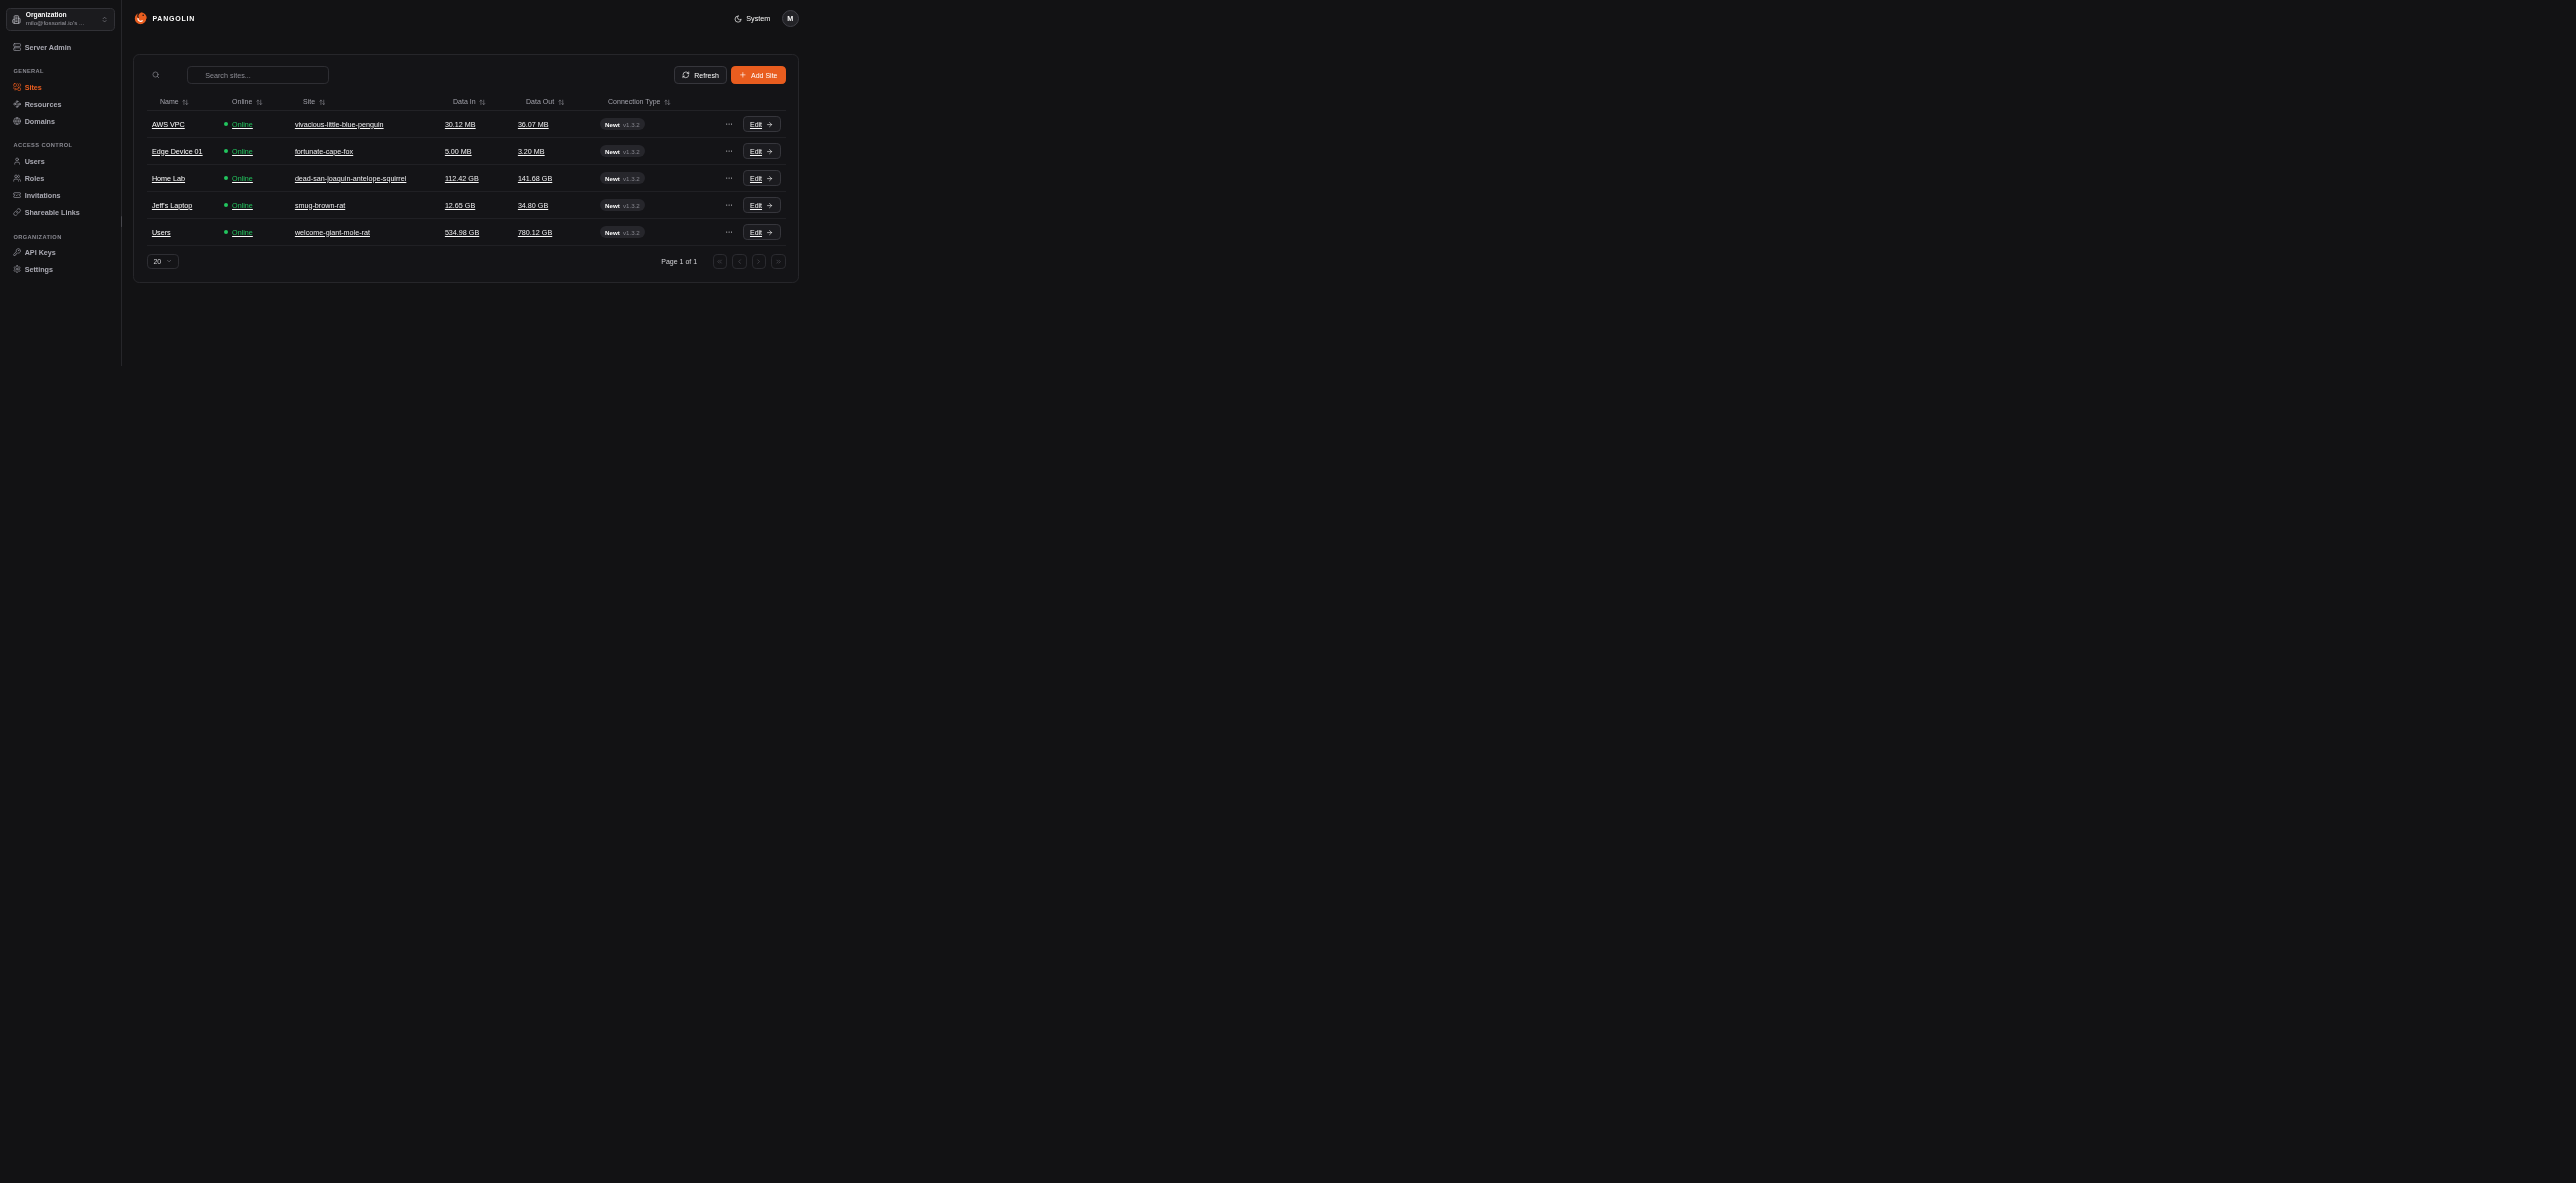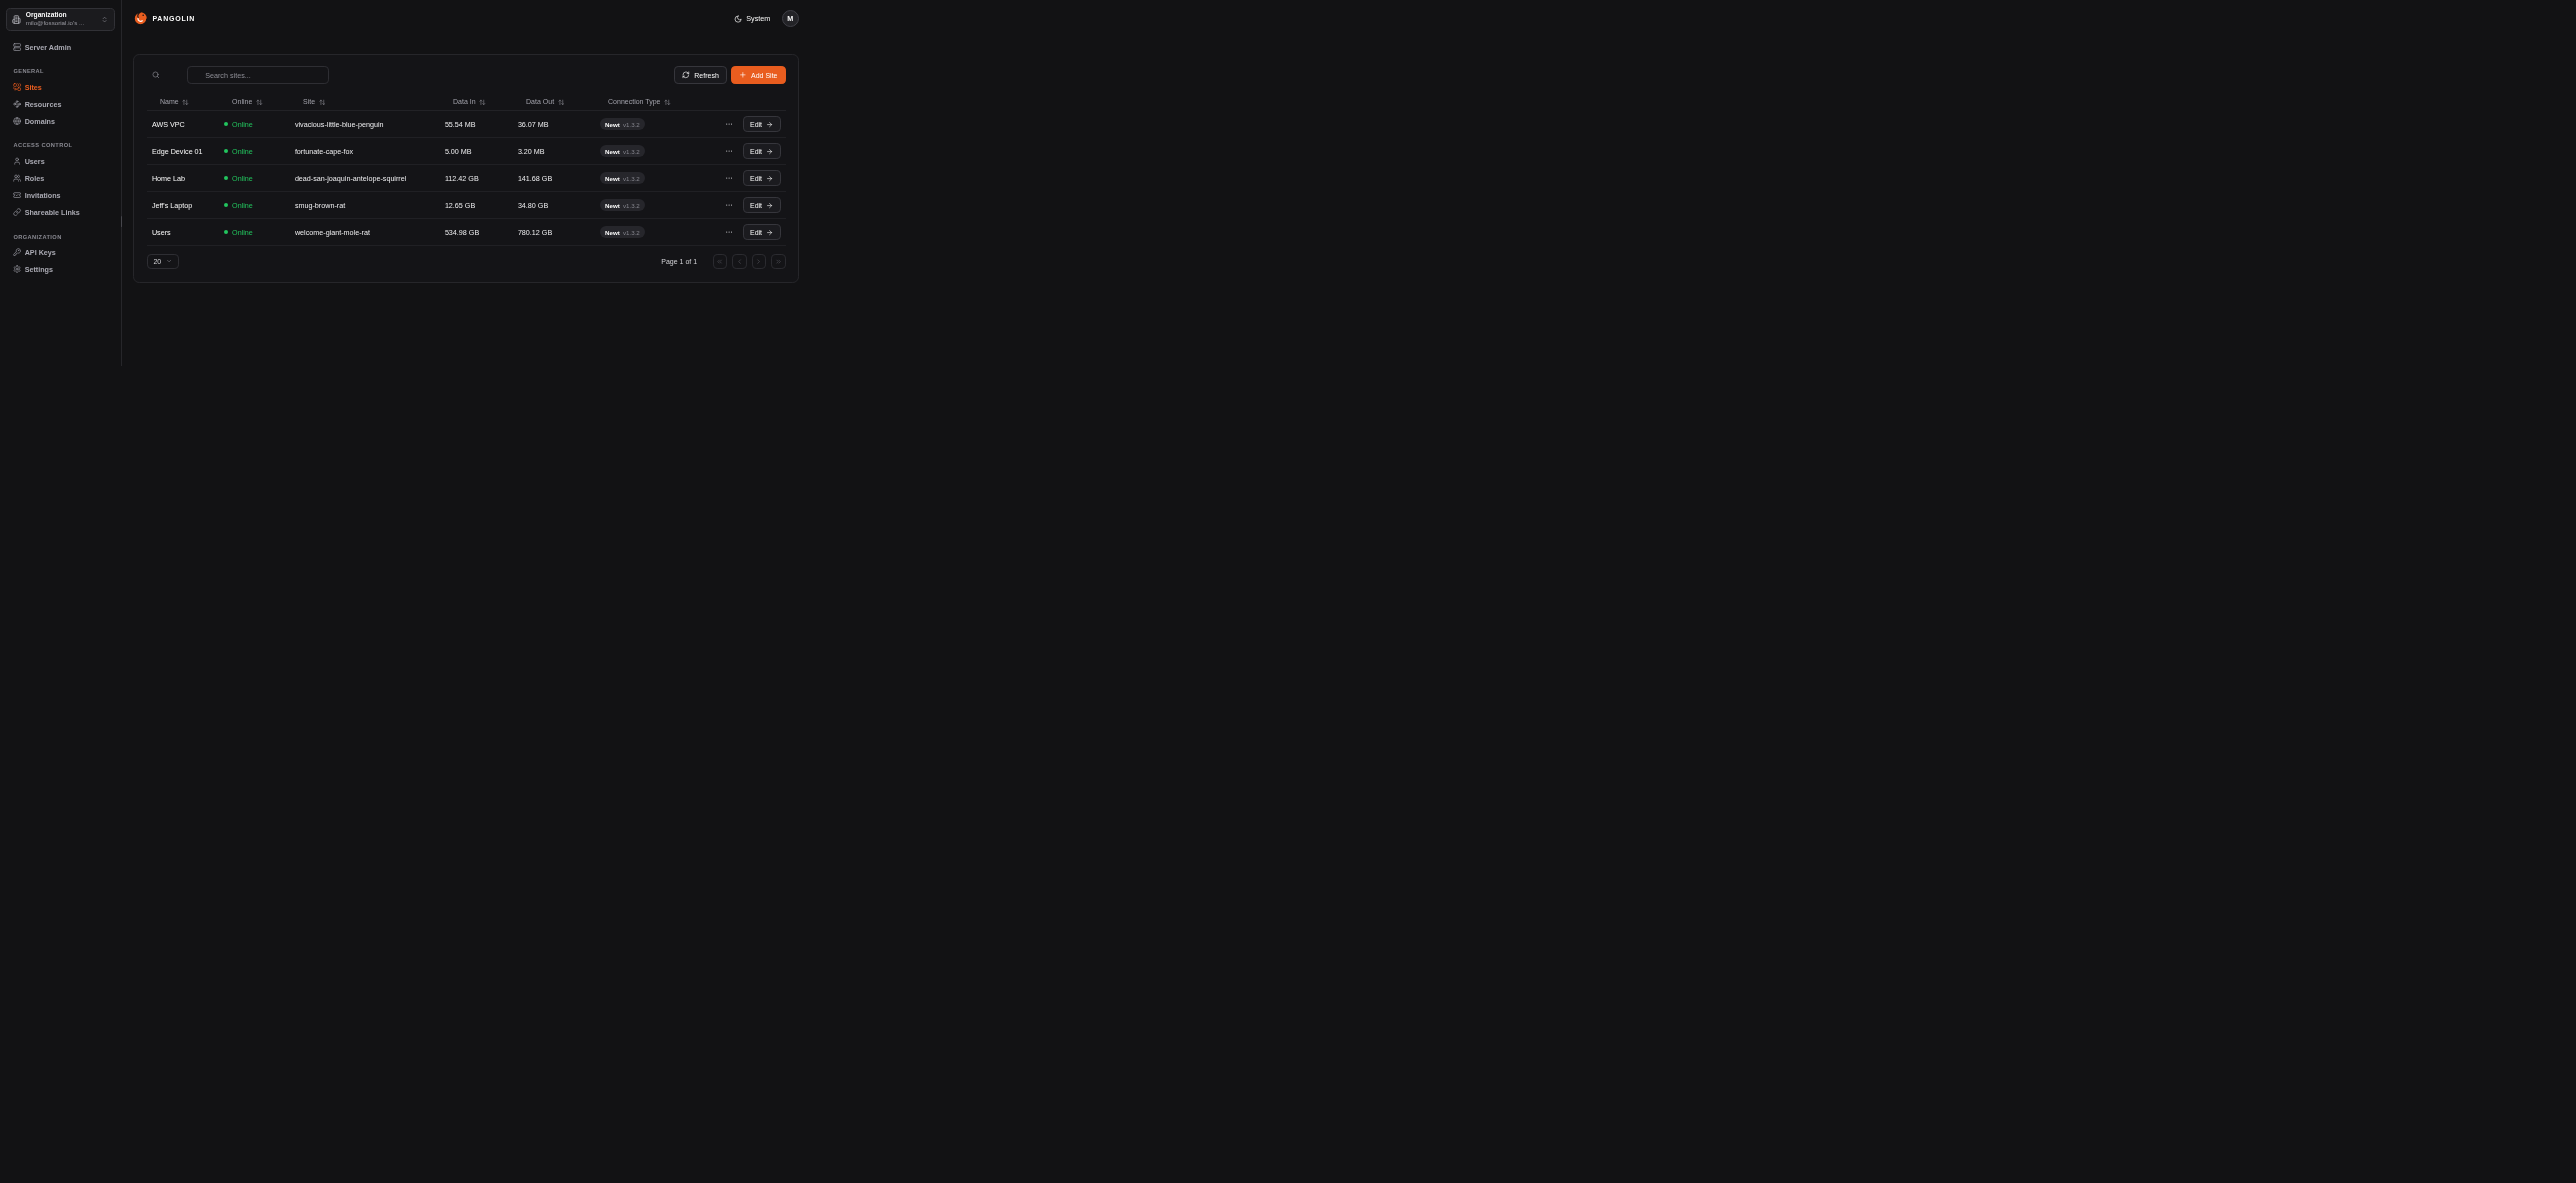--- a/index.html
+++ b/index.html
@@ -85,21 +85,21 @@
   .toolbar .actions { margin-left:auto; display:flex; gap:4.1px; }
   .btn {
     display:inline-flex; align-items:center; gap:4.1px; height:17.5px; padding:0 7.2px;
     border-radius:4.1px; font-size:7px; font-weight:500; cursor:pointer;
     font-family:"Liberation Sans", sans-serif;
   }
   .btn-outline { background:#19191d; border:0.5px solid #36363c; color:#fafafa; }
   .btn-primary { background:#e95d1f; border:0.5px solid #e95d1f; color:#fff; }
 
   
-  table { border-collapse:collapse; table-layout:fixed; width:639px; margin:9.8px 12.4px 0; }
+  table { border-collapse:collapse; table-layout:fixed; width:639px; margin:9.8px 12.4px 0;text-decoration:underline; }
   col.c-name{width:72px} col.c-online{width:71px} col.c-site{width:150px}
   col.c-in{width:73px} col.c-out{width:82px} col.c-conn{width:123px} col.c-act{width:68px}
   thead th {
     height:17px; text-align:left; font-weight:400; font-size:7px; color:#a1a1aa;
     border-bottom:0.5px solid #222226; padding:0 0 0 5.2px;
   }
   .th-btn { display:inline-flex; align-items:center; gap:3.6px; padding-left:8.2px; cursor:pointer; color:#a1a1aa; }
   .sort-ic { color:#a1a1aa; opacity:.9; }
   tbody td { height:27px; border-bottom:0.5px solid #202024; padding:0 0 0 5.2px; font-size:7.2px; color:#ededef; }
   td.name { color:#fafafa; }
@@ -430,21 +430,21 @@
       <tbody id="rows-body">
   <tr>
     <td class="name">AWS VPC</td>
     <td>
       <span class="online-cell">
         <span class="dot"></span>
         <span>Online</span>
       </span>
     </td>
     <td>vivacious-little-blue-penguin</td>
-    <td>55.54 MB</td>
+    <td>30.12 MB</td>
     <td>36.07 MB</td>
     <td>
       <span class="badge">
         <span class="b-type">Newt</span>
         <span class="b-ver">v1.3.2</span>
       </span>
     </td>
     <td>
       <span class="act-cell">
         <button class="dots-btn">

